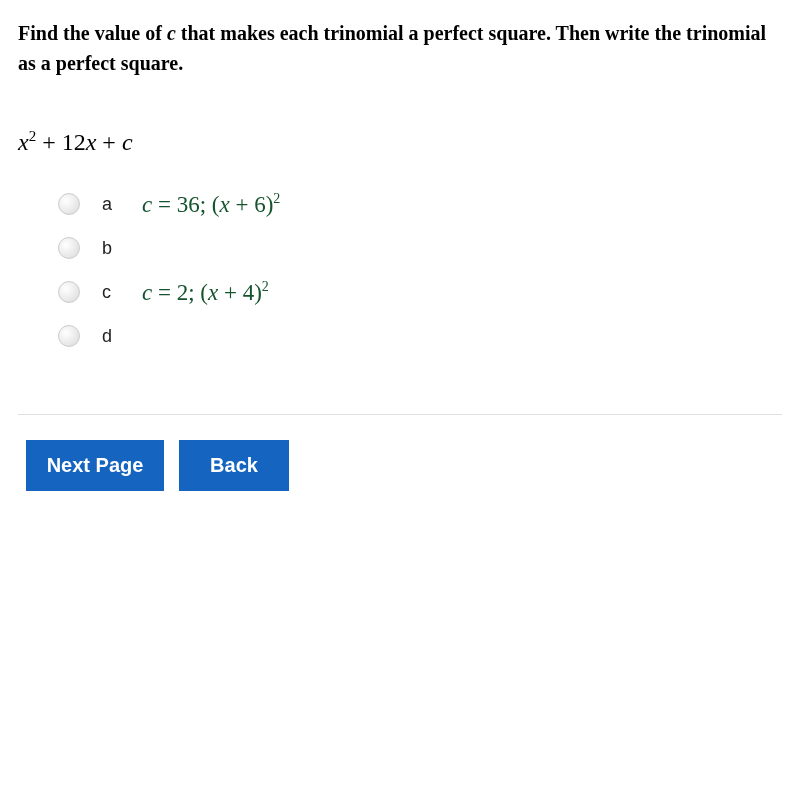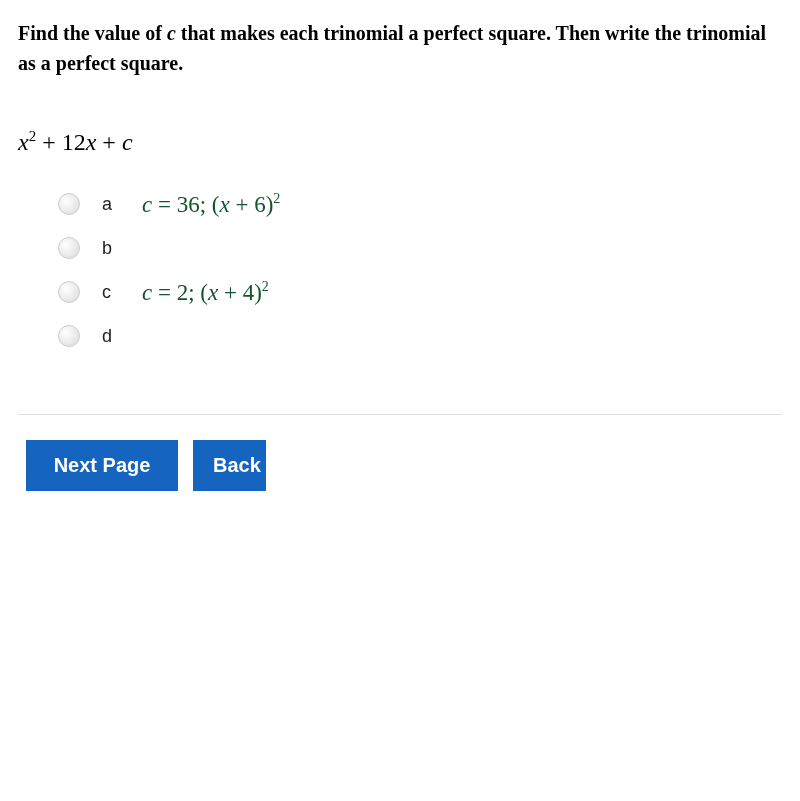--- a/index.html
+++ b/index.html
@@ -96,24 +96,24 @@
       color: #ffffff;
       font-family: Arial, Helvetica, sans-serif;
       font-weight: bold;
       font-size: 20px;
       padding: 14px 20px;
       border: none;
       cursor: pointer;
       text-align: center;
     }
     .btn-next {
-      width: 152px;
+      width: 138px;
     }
     .btn-back {
-      width: 73px;
+      width: 110px;
     }
   </style>
 </head>
 <body>
 
 <div class="instructions">
   <span>Find the value of </span><span class="var">c</span><span> that makes each trinomial a perfect square. Then write the trinomial as a perfect square.</span>
 </div>
 
 <div class="expression"><span class="var">x</span><sup>2</sup> <span class="num">+ 12</span><span class="var">x</span> <span class="num">+</span> <span class="var">c</span></div>

